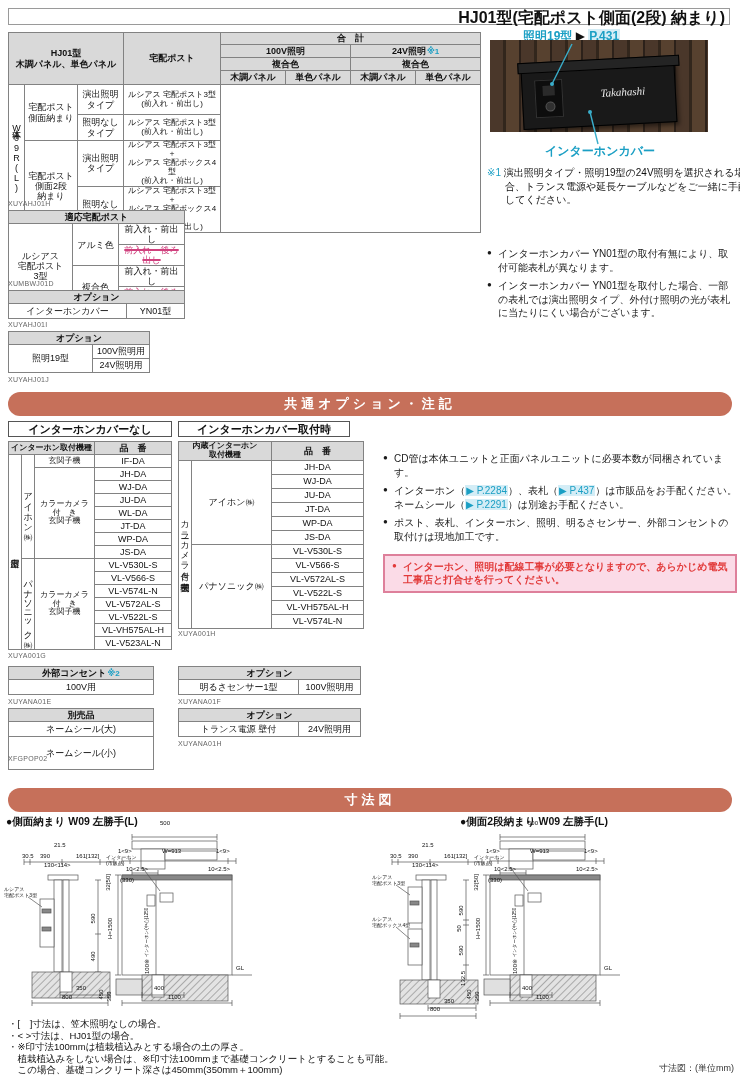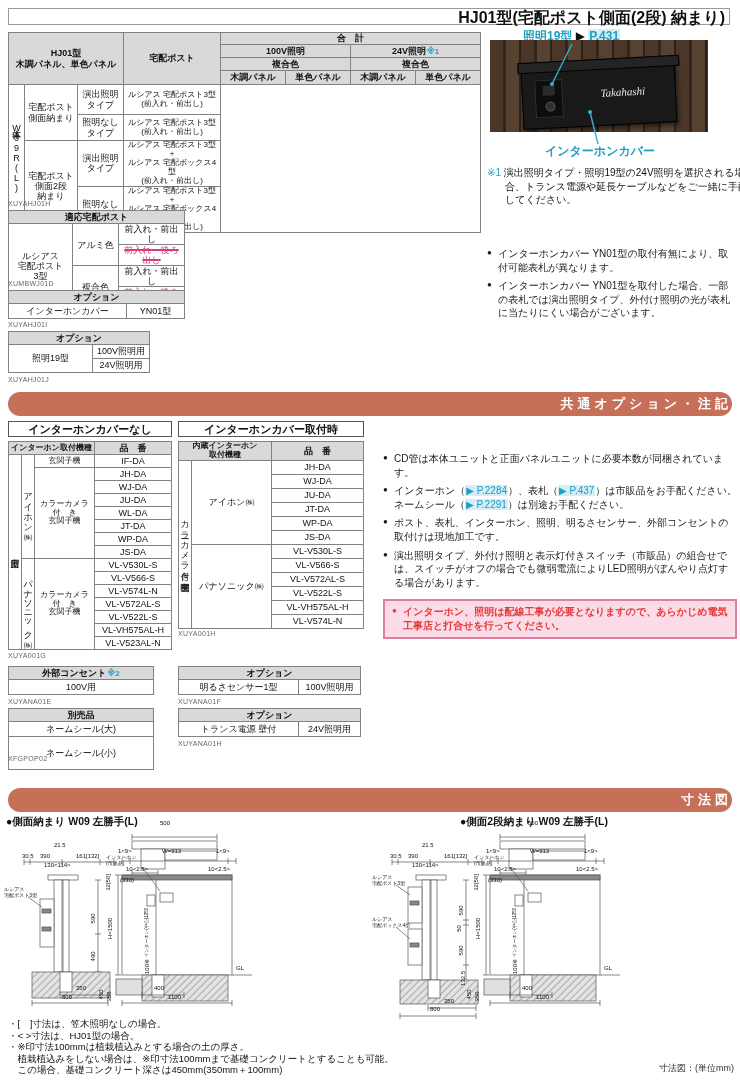--- a/index.html
+++ b/index.html
@@ -12,21 +12,21 @@
   .t td{border:1px solid #828282;font-size:9px;text-align:center;vertical-align:middle;padding:0 1px;line-height:1.12;}
   .hd{background:#d9d9d9;font-weight:bold;}
   .preline{white-space:pre-line;}
   .vtext{writing-mode:vertical-rl;text-orientation:upright;font-size:8px;letter-spacing:0;}
   .code{position:absolute;font-size:7px;color:#666;letter-spacing:.3px;}
   .ref{color:var(--link);font-size:8px;margin-left:1px;}
   .strike{color:var(--strike);text-decoration:line-through;text-decoration-thickness:1.5px;}
   .ttl{position:absolute;border:1px solid #555;background:#fff;font-weight:bold;font-size:11px;
        text-align:center;height:16px;line-height:15px;box-sizing:border-box;}
   .banner{position:absolute;left:8px;width:724px;height:24px;border-radius:12px;background:var(--accent);
-       color:#fff;font-weight:bold;font-size:13px;letter-spacing:4px;text-align:right;line-height:24px;}
+       color:#fff;font-weight:bold;font-size:13px;letter-spacing:4px;text-align:center;line-height:24px;}
   .bullet{position:relative;padding-left:11px;font-size:10px;line-height:1.36;color:#1a1a1a;margin-bottom:5px;}
   .bullet::before{content:"●";position:absolute;left:0;top:1px;font-size:8px;}
   .plink{color:var(--link);background:var(--linkbg);padding:0 1px;}
   .tlink{color:var(--link);}
   .noteblk{position:absolute;font-size:10px;line-height:1.36;}
   .hang{padding-left:18px;text-indent:-18px;}
   .warnbox{margin-top:10px;border:2px solid #de809b;border-color:#de809b;background:#fbdbe7;padding:4px 7px;}
   .warnbox .bullet{color:#e23a3a;font-weight:bold;margin:0;}
   .photo{position:absolute;left:490px;top:40px;width:218px;height:92px;overflow:hidden;
      background:repeating-linear-gradient(90deg,#4a372a 0 13px,#32261c 13px 16px,#57412f 16px 29px,#2c211a 29px 31px);}
@@ -287,21 +287,21 @@
   <tr style="height:13px">
         <td>VL-VH575AL-H</td>
       </tr>
   <tr style="height:13px">
         <td>VL-V523AL-N</td>
       </tr>
   </tbody>
 </table>
 <div class="code" style="left:8px;top:652px">XUYA001G</div>
 
-<div class="ttl" style="left:178px;top:421px;width:186px;">インターホンカバー取付時</div>
+<div class="ttl" style="left:178px;top:421px;width:172px;">インターホンカバー取付時</div>
 <table class="t" style="left:178px;top:441px;width:185px;">
   <colgroup>
       <col style="width:13px">
       <col style="width:80px">
       <col style="width:92px">
     </colgroup>
   <tbody>
   <tr style="height:19px">
     <td colspan="2" class="hd preline" style="font-size:8px">内蔵インターホン
 取付機種</td>
@@ -410,21 +410,20 @@
   </tbody>
 </table>
 <div class="code" style="left:178px;top:740px">XUYANA01H</div>
 
 <div class="abs" style="left:383px;top:452px;width:354px;">
   <div class="bullet">CD管は本体ユニットと正面パネルユニットに必要本数が同梱されています。</div>
   <div class="bullet">
     <span>インターホン（</span><span class="plink">▶ P.2284</span><span>）、表札（</span><span class="plink">▶ P.437</span><span>）は市販品をお手配ください。ネームシール（</span><span class="plink">▶ P.2291</span><span>）は別途お手配ください。</span>
   </div>
   <div class="bullet">ポスト、表札、インターホン、照明、明るさセンサー、外部コンセントの取付けは現地加工です。</div>
-  <div class="bullet">演出照明タイプ、外付け照明と表示灯付きスイッチ（市販品）の組合せでは、スイッチがオフの場合でも微弱電流によりLED照明がぼんやり点灯する場合があります。</div>
   <div class="warnbox">
     <div class="bullet">インターホン、照明は配線工事が必要となりますので、あらかじめ電気工事店と打合せを行ってください。</div>
   </div>
 </div>
 
 <div class="banner" style="top:788px;">寸法図</div>
 
 <div class="diag" style="left:4px;top:815px;">
   <div class="dtitle" style="left:2px">●側面納まり W09 左勝手(L)</div>
   <svg width="364" height="191" style="position:absolute;left:0;top:14px">

